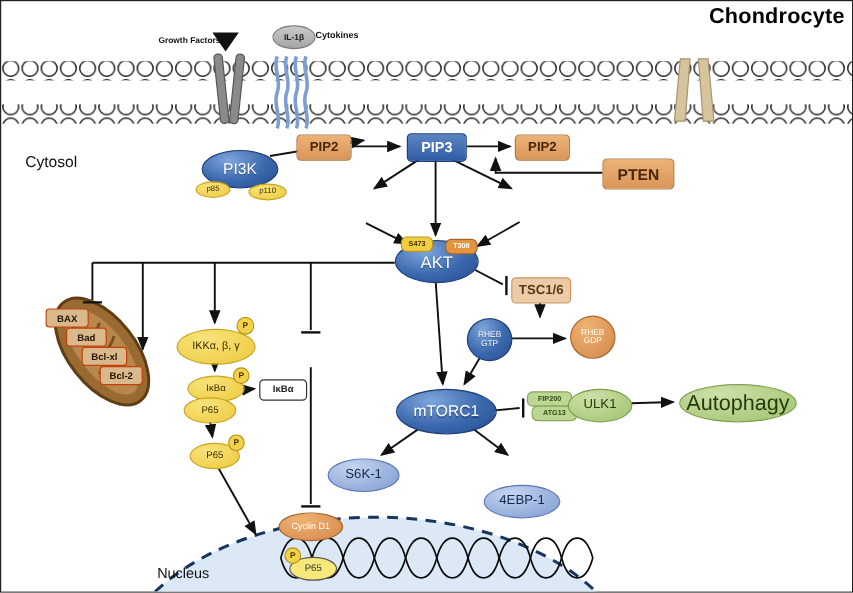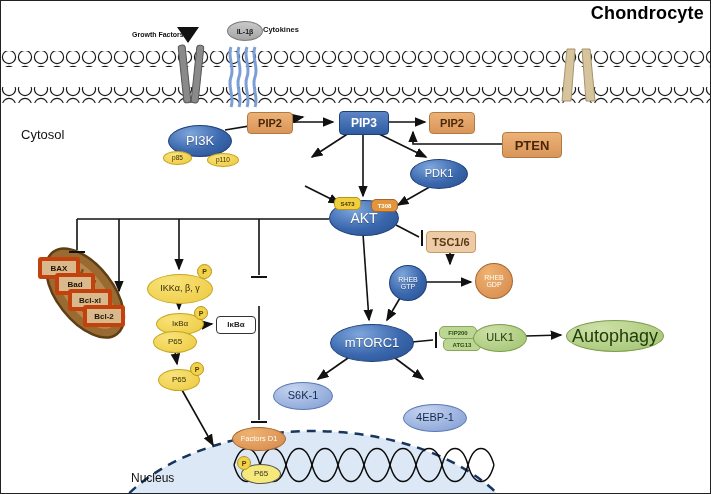--- a/index.html
+++ b/index.html
@@ -16,21 +16,21 @@
   .yellow{background:radial-gradient(ellipse at 35% 25%, #f8e37a, #edc93e);color:#3a2c00;border:1px solid #c7a51e}
   .green{background:radial-gradient(ellipse at 35% 25%, #cde0a8, #9fc36e);color:#223c0a;border:1px solid #7d9e4c}
   .brown{background:radial-gradient(ellipse at 35% 25%, #d89a58, #b06a28);color:#fff;border:1px solid #8a4f18}
   .orangeell{background:radial-gradient(ellipse at 35% 25%, #efb271, #d4884a);color:#fff;border:1px solid #a5652c}
   .box{position:absolute;display:flex;align-items:center;justify-content:center;border-radius:4px;font-weight:bold;line-height:1}
   .tan{background:linear-gradient(180deg,#ecb277,#d9955a);color:#4a2708;border:1px solid #b07a42}
   .tanlight{background:#edcba6;color:#5a3a14;border:1px solid #c99a64}
   .bluebox{background:linear-gradient(180deg,#5c85c4,#2e5ba2);color:#fff;border:1px solid #1d3f78}
   .whitebox{background:#fff;border:1.5px solid #333;color:#222}
   .greenbox{background:#bcd693;border:1px solid #8aa65c;color:#2e4a12;border-radius:5px}
-  .mitobox{background:#d9b98c;border:4px solid #c2410c;color:#241302;border-radius:3px;font-weight:bold;
+  .mitobox{background:#d9b98c;border:1px solid #c2410c;color:#241302;border-radius:3px;font-weight:bold;
            display:flex;align-items:center;justify-content:center;position:absolute}
   .pcirc{position:absolute;width:13px;height:13px;border-radius:50%;background:#f2d14b;border:1px solid #b8941a;
          color:#4a3a00;font-size:7px;font-weight:bold;display:flex;align-items:center;justify-content:center}
   .lbl{position:absolute;color:#111}
   .title{position:absolute;right:6px;top:2px;font-size:18px;font-weight:bold;color:#000;letter-spacing:.2px}
   .grayell{position:absolute;display:flex;align-items:center;justify-content:center;border-radius:50%;
            background:linear-gradient(180deg,#c9c9c9,#a5a5a5);border:1px solid #7c7c7c;color:#1a1a1a;font-weight:bold}
 </style>
 </head>
 <body>
@@ -133,21 +133,20 @@
 
   <div class="ell blue" style="left:167px;top:124px;width:62px;height:30px;font-size:13px">PI3K</div>
   <div class="ell yellow" style="left:162px;top:150px;width:27px;height:12px;font-size:6.5px">p85</div>
   <div class="ell yellow" style="left:206px;top:152px;width:30px;height:12px;font-size:6.5px">p110</div>
 
   <div class="box tan" style="left:246px;top:111px;width:44px;height:20px;font-size:11px">PIP2</div>
   <div class="box bluebox" style="left:338px;top:110px;width:48px;height:22px;font-size:12px">PIP3</div>
   <div class="box tan" style="left:428px;top:111px;width:44px;height:20px;font-size:11px">PIP2</div>
   <div class="box tan" style="left:501px;top:131px;width:58px;height:24px;font-size:13px">PTEN</div>
 
-  <div class="ell blue" style="left:409px;top:158px;width:56px;height:28px;font-size:11px">PDK1</div>
   <div class="ell blue" style="left:328px;top:199px;width:68px;height:34px;font-size:14px">AKT</div>
   <div class="box" style="left:333px;top:196px;width:25px;height:11px;font-size:6px;background:#f0cf3e;border:1px solid #b8941a;color:#4a3000;border-radius:5px">S473</div>
   <div class="box" style="left:370px;top:198px;width:25px;height:11px;font-size:6px;background:#e2953c;border:1px solid #a5652c;color:#fff;border-radius:5px">T308</div>
 
   <div class="box tanlight" style="left:425px;top:230px;width:48px;height:20px;font-size:11px">TSC1/6</div>
   <div class="ell blue col" style="left:388px;top:264px;width:36px;height:34px;font-size:7px">
     <span>RHEB</span>
     <span>GTP</span>
   </div>
   <div class="ell orangeell col" style="left:474px;top:262px;width:36px;height:34px;font-size:7px">
@@ -171,18 +170,18 @@
 
   <div class="ell yellow" style="left:146px;top:273px;width:64px;height:28px;font-size:9px">IKKα, β, γ</div>
   <div class="pcirc" style="left:196px;top:263px">P</div>
   <div class="ell yellow" style="left:155px;top:312px;width:46px;height:20px;font-size:8px">IκBα</div>
   <div class="pcirc" style="left:193px;top:305px;width:12px;height:12px">P</div>
   <div class="ell yellow" style="left:152px;top:330px;width:42px;height:20px;font-size:8px">P65</div>
   <div class="box whitebox" style="left:215px;top:315px;width:38px;height:16px;font-size:8px">IκBα</div>
   <div class="ell yellow" style="left:157px;top:368px;width:40px;height:20px;font-size:8px">P65</div>
   <div class="pcirc" style="left:189px;top:361px;width:12px;height:12px">P</div>
 
-  <div class="ell orangeell" style="left:231px;top:426px;width:52px;height:22px;font-size:7.5px">Factors D1</div>
+  <div class="ell orangeell" style="left:231px;top:426px;width:52px;height:22px;font-size:7.5px">Cyclin D1</div>
 
   <div class="ell" style="left:240px;top:463px;width:38px;height:18px;font-size:8px;background:#f6e87a;border:1.5px solid #555;color:#333">P65</div>
   <div class="pcirc" style="left:236px;top:455px;width:12px;height:12px">P</div>
 
 </div>
 
 </body></html>

